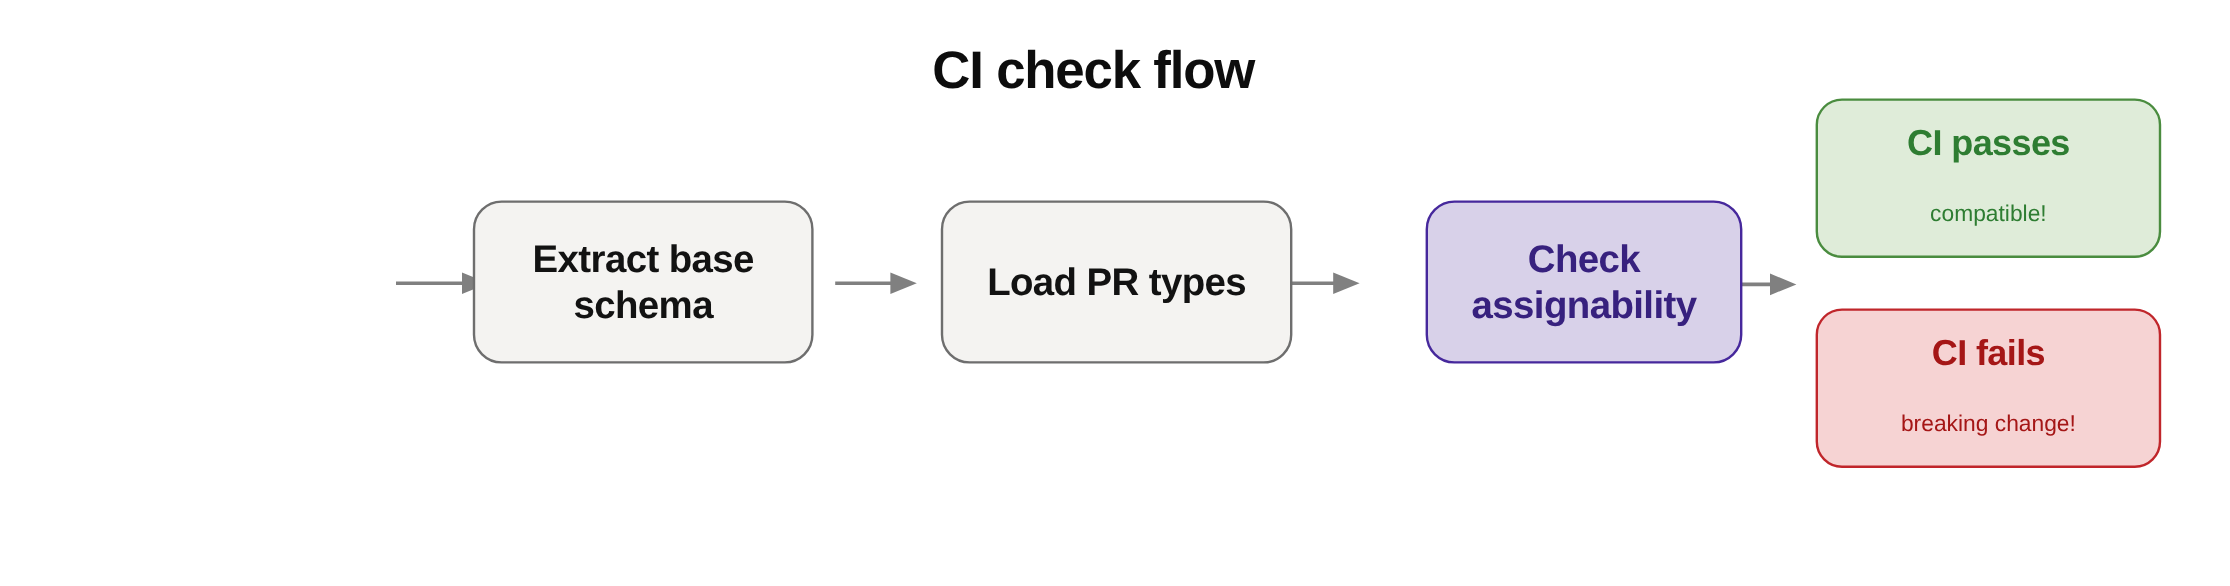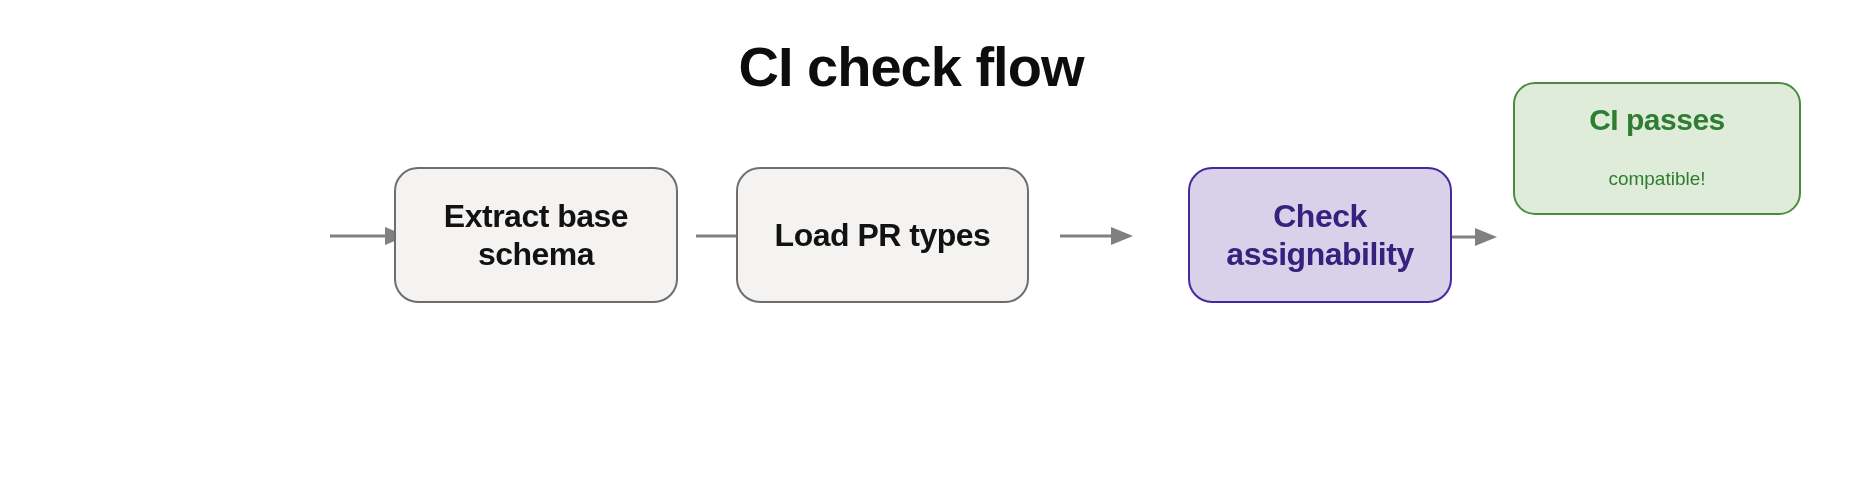--- a/index.html
+++ b/index.html
@@ -14,21 +14,21 @@
     background: var(--canvas-bg, #ffffff);
     font-family: "Liberation Sans", sans-serif;
     overflow: hidden;
   }
   .title {
     position: absolute;
     left: 911px;
     top: 34px;
     transform: translateX(-50%);
     white-space: nowrap;
-    font-size: 56px;
+    font-size: 44px;
     font-weight: 700;
     letter-spacing: -1px;
     color: var(--title-text, #0d0d0d);
   }
   .arrows {
     position: absolute;
     left: 0;
     top: 0;
     width: 1858px;
     height: 488px;
@@ -54,21 +54,21 @@
     border: 2px solid var(--step-border, #6e6e6e);
     color: var(--step-text, #121212);
   }
   .node.highlight {
     background: var(--highlight-bg, #d8d1e9);
     border: 2.5px solid var(--highlight-border, #46289c);
     color: var(--highlight-text, #37217e);
   }
   #node-checkout { left: 40px;   width: 288px; }
   #node-extract  { left: 394px;  width: 284px; }
-  #node-load     { left: 736px;  width: 293px; }
+  #node-load     { left: 784px;  width: 293px; }
   #node-check    { left: 1188px; width: 264px; }
   #node-extract .node-label { display: inline-block; max-width: 205px; }
   #node-check   .node-label { display: inline-block; max-width: 225px; }
 
   .outcome {
     position: absolute;
     left: 1513px;
     width: 288px;
     height: 133px;
     box-sizing: border-box;
@@ -141,14 +141,18 @@
 
   <div class="node highlight" id="node-check">
     <span class="node-label">Check assignability</span>
   </div>
 
   <div class="outcome success">
     <span class="main">CI passes</span>
     <span class="sub">compatible!</span>
   </div>
 
+  <div class="outcome failure">
+    <span class="main">CI fails</span>
+    <span class="sub">breaking change!</span>
+  </div>
 
 </div>
 
 </body></html>

